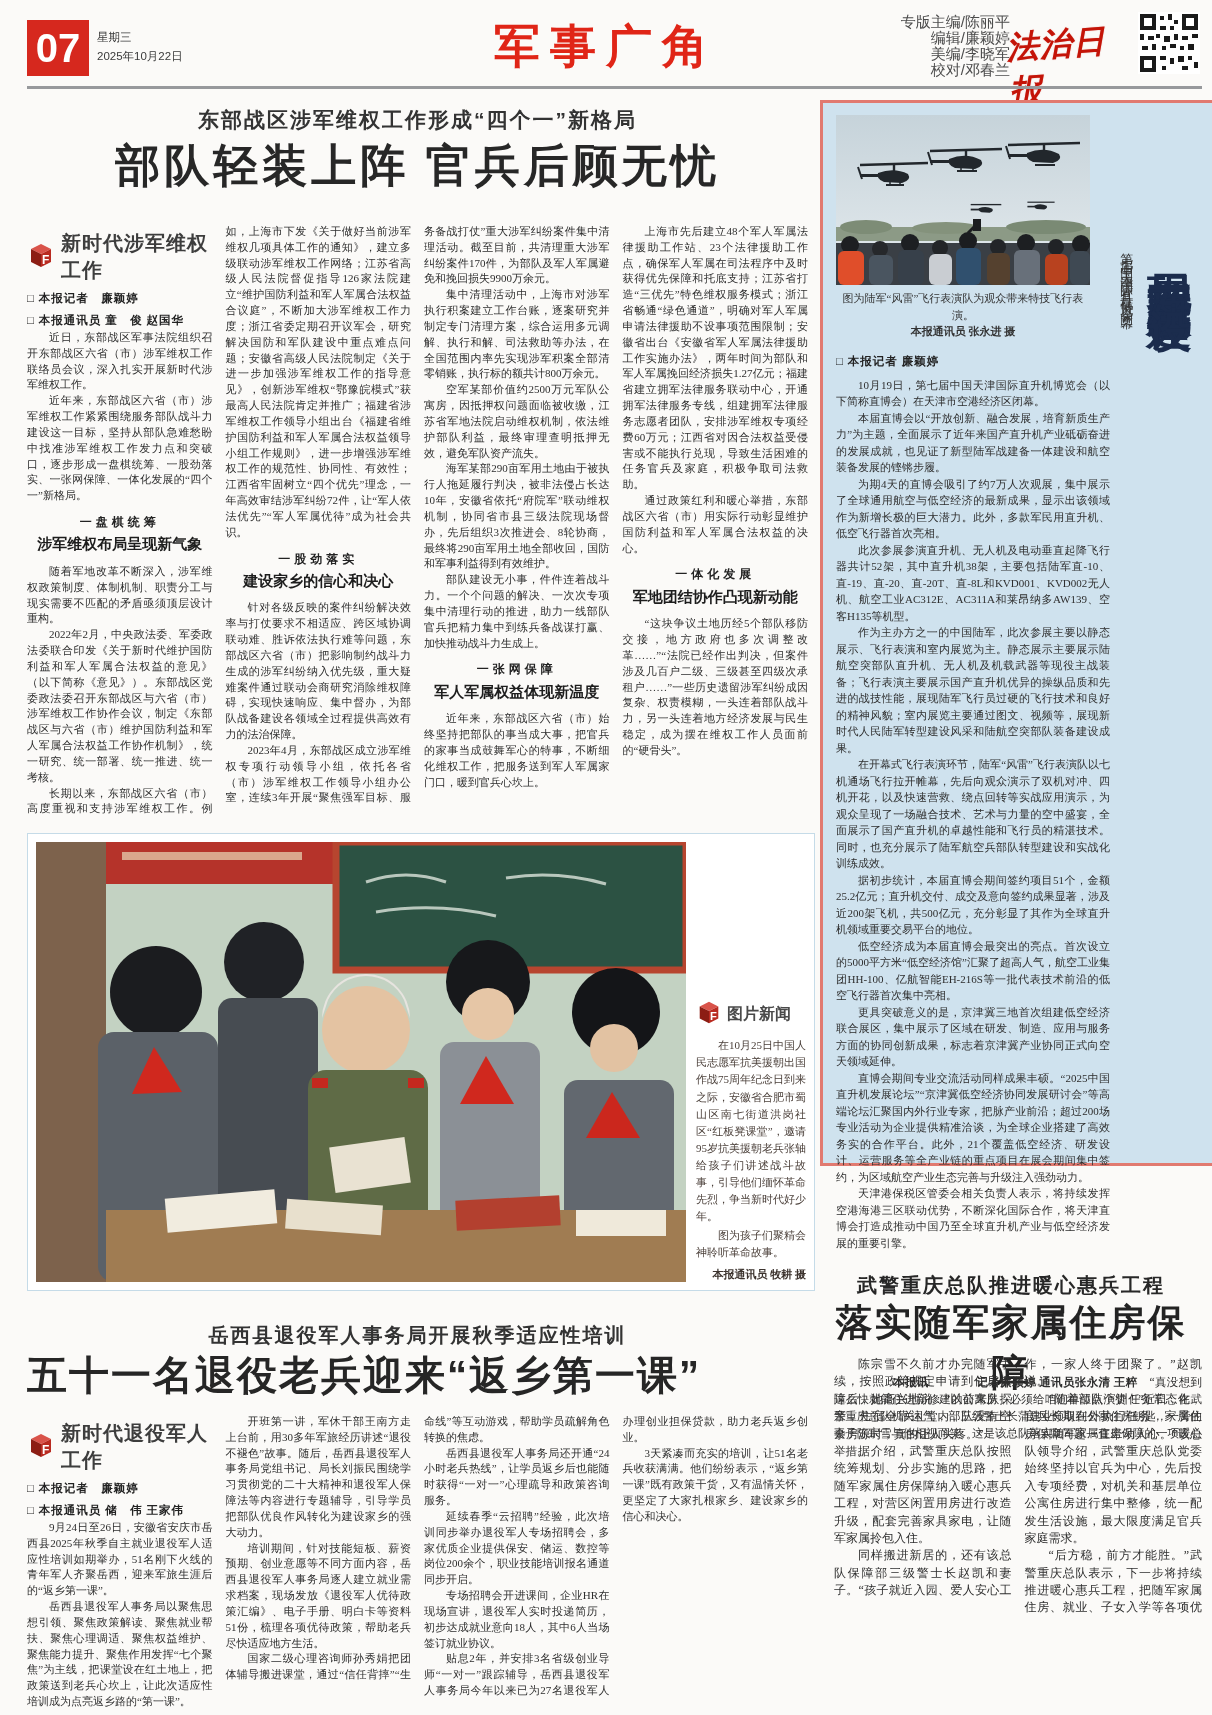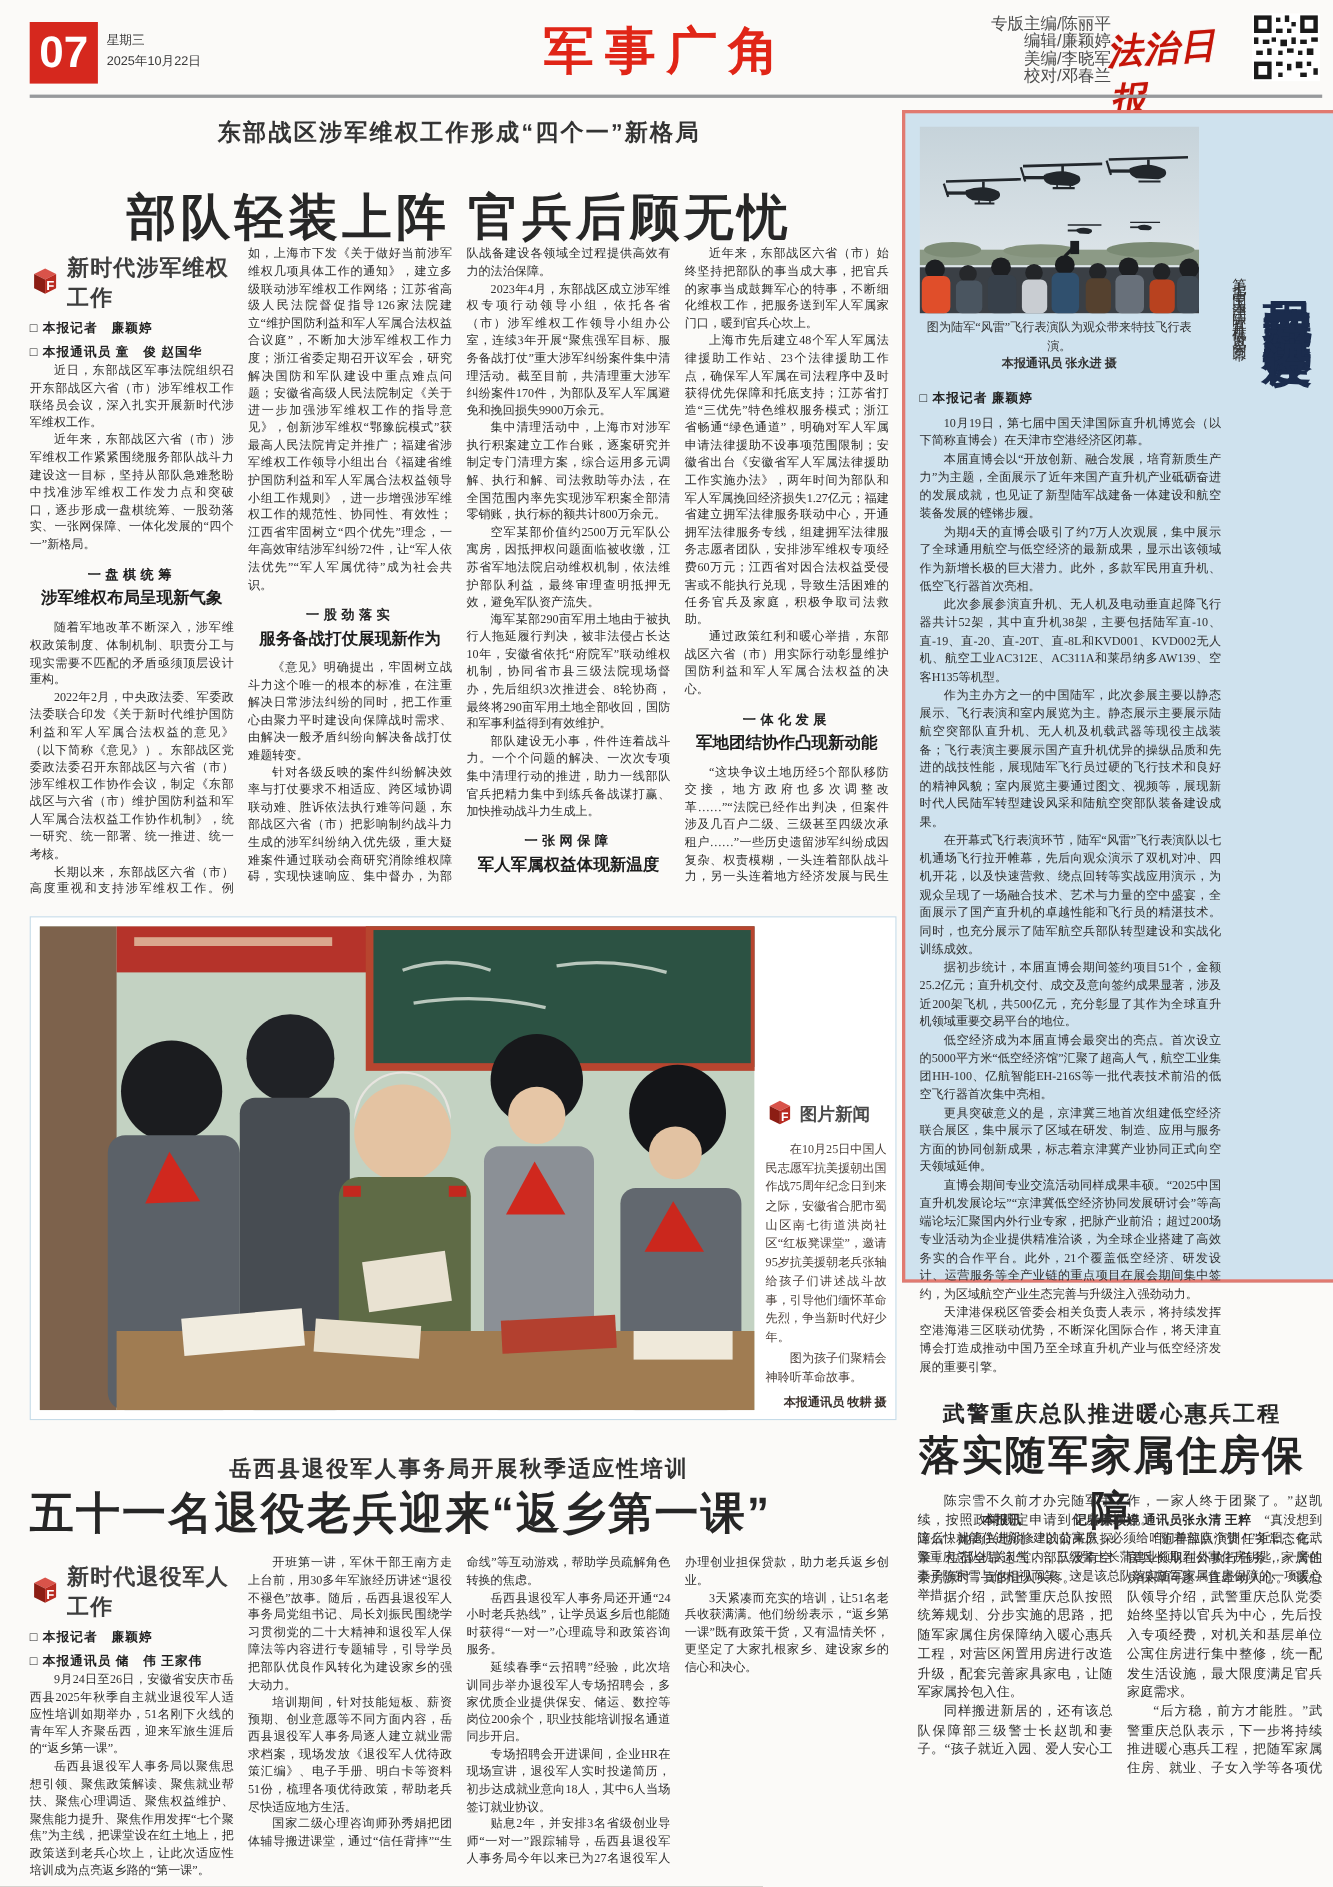--- a/index.html
+++ b/index.html
@@ -21,21 +21,21 @@
   .credits{left:830px;top:14px;width:180px;text-align:right;font-size:15px;line-height:16px;
      color:#4c4c4c;font-family:"Liberation Sans",sans-serif;}
   .masthead{left:1008px;top:22px;width:125px;font-size:32px;font-weight:bold;font-style:italic;
      color:var(--masthead);transform:rotate(-4deg);letter-spacing:1px;text-shadow:0 0 1px rgba(196,20,8,.5);}
   .qr{left:1138px;top:12px;}
   .head-rule{left:27px;top:86px;width:1175px;height:3px;background:var(--rule);}
   
   .ma-kicker{left:27px;top:106px;width:781px;text-align:center;font-size:21px;font-weight:600;
      font-family:"Liberation Sans",sans-serif;color:#333;letter-spacing:2px;}
   .ma-headline{left:27px;top:136px;width:781px;text-align:center;font-size:45px;font-weight:bold;
-     font-family:"Liberation Sans",sans-serif;color:#272727;letter-spacing:4px;margin-top:32px;}
+     font-family:"Liberation Sans",sans-serif;color:#272727;letter-spacing:4px;}
   .flow{column-gap:13px;text-align:justify;overflow:hidden;column-fill:auto;}
   .flow p{margin:0;text-indent:2em;}
   .flow p.sub1{text-indent:0;text-align:center;font-weight:bold;font-size:12px;letter-spacing:4px;
      margin:10px 0 2px;color:#222;}
   .flow p.sub2{text-indent:0;text-align:center;font-weight:bold;font-size:15px;margin:0 0 9px;
      font-family:"Liberation Sans",sans-serif;color:#1d1d1d;}
   .ma-body{left:27px;top:224px;width:781px;height:596px;column-count:4;font-size:11px;line-height:1.44;}
   .colhead-spacer{height:106px;}
   .label-block{width:188px;}
   .label-row{display:flex;align-items:center;gap:6px;}
@@ -166,22 +166,21 @@
     <div class="colhead-spacer"></div>
 
   <p class="p">近日，东部战区军事法院组织召开东部战区六省（市）涉军维权工作联络员会议，深入扎实开展新时代涉军维权工作。</p>
       <p class="p">近年来，东部战区六省（市）涉军维权工作紧紧围绕服务部队战斗力建设这一目标，坚持从部队急难愁盼中找准涉军维权工作发力点和突破口，逐步形成一盘棋统筹、一股劲落实、一张网保障、一体化发展的“四个一”新格局。</p>
       <p class="sub1">一盘棋统筹</p>
       <p class="sub2">涉军维权布局呈现新气象</p>
       <p class="p">随着军地改革不断深入，涉军维权政策制度、体制机制、职责分工与现实需要不匹配的矛盾亟须顶层设计重构。</p>
       <p class="p">2022年2月，中央政法委、军委政法委联合印发《关于新时代维护国防利益和军人军属合法权益的意见》（以下简称《意见》）。东部战区党委政法委召开东部战区与六省（市）涉军维权工作协作会议，制定《东部战区与六省（市）维护国防利益和军人军属合法权益工作协作机制》，统一研究、统一部署、统一推进、统一考核。</p>
       <p class="p">长期以来，东部战区六省（市）高度重视和支持涉军维权工作。例如，上海市下发《关于做好当前涉军维权几项具体工作的通知》，建立多级联动涉军维权工作网络；江苏省高级人民法院督促指导126家法院建立“维护国防利益和军人军属合法权益合议庭”，不断加大涉军维权工作力度；浙江省委定期召开议军会，研究解决国防和军队建设中重点难点问题；安徽省高级人民法院制定《关于进一步加强涉军维权工作的指导意见》，创新涉军维权“鄂豫皖模式”获最高人民法院肯定并推广；福建省涉军维权工作领导小组出台《福建省维护国防利益和军人军属合法权益领导小组工作规则》，进一步增强涉军维权工作的规范性、协同性、有效性；江西省牢固树立“四个优先”理念，一年高效审结涉军纠纷72件，让“军人依法优先”“军人军属优待”成为社会共识。</p>
       <p class="sub1">一股劲落实</p>
-      <p class="sub2">服务备战打仗展现新作为</p>
-      <p class="p">《意见》明确提出，牢固树立战斗力这个唯一的根本的标准，在注重解决日常涉法纠纷的同时，把工作重心由聚力平时建设向保障战时需求、由解决一般矛盾纠纷向解决备战打仗难题转变。</p>
+      <p class="sub2">建设家乡的信心和决心</p>
       <p class="p">针对各级反映的案件纠纷解决效率与打仗要求不相适应、跨区域协调联动难、胜诉依法执行难等问题，东部战区六省（市）把影响制约战斗力生成的涉军纠纷纳入优先级，重大疑难案件通过联动会商研究消除维权障碍，实现快速响应、集中督办，为部队战备建设各领域全过程提供高效有力的法治保障。</p>
       <p class="p">2023年4月，东部战区成立涉军维权专项行动领导小组，依托各省（市）涉军维权工作领导小组办公室，连续3年开展“聚焦强军目标、服务备战打仗”重大涉军纠纷案件集中清理活动。截至目前，共清理重大涉军纠纷案件170件，为部队及军人军属避免和挽回损失9900万余元。</p>
       <p class="p">集中清理活动中，上海市对涉军执行积案建立工作台账，逐案研究并制定专门清理方案，综合运用多元调解、执行和解、司法救助等办法，在全国范围内率先实现涉军积案全部清零销账，执行标的额共计800万余元。</p>
       <p class="p">空军某部价值约2500万元军队公寓房，因抵押权问题面临被收缴，江苏省军地法院启动维权机制，依法维护部队利益，最终审理查明抵押无效，避免军队资产流失。</p>
       <p class="p">海军某部290亩军用土地由于被执行人拖延履行判决，被非法侵占长达10年，安徽省依托“府院军”联动维权机制，协同省市县三级法院现场督办，先后组织3次推进会、8轮协商，最终将290亩军用土地全部收回，国防和军事利益得到有效维护。</p>
       <p class="p">部队建设无小事，件件连着战斗力。一个个问题的解决、一次次专项集中清理行动的推进，助力一线部队官兵把精力集中到练兵备战谋打赢、加快推动战斗力生成上。</p>
       <p class="sub1">一张网保障</p>
       <p class="sub2">军人军属权益体现新温度</p>
       <p class="p">近年来，东部战区六省（市）始终坚持把部队的事当成大事，把官兵的家事当成鼓舞军心的特事，不断细化维权工作，把服务送到军人军属家门口，暖到官兵心坎上。</p>
       <p class="p">上海市先后建立48个军人军属法律援助工作站、23个法律援助工作点，确保军人军属在司法程序中及时获得优先保障和托底支持；江苏省打造“三优先”特色维权服务模式；浙江省畅通“绿色通道”，明确对军人军属申请法律援助不设事项范围限制；安徽省出台《安徽省军人军属法律援助工作实施办法》，两年时间为部队和军人军属挽回经济损失1.27亿元；福建省建立拥军法律服务联动中心，开通拥军法律服务专线，组建拥军法律服务志愿者团队，安排涉军维权专项经费60万元；江西省对因合法权益受侵害或不能执行兑现，导致生活困难的任务官兵及家庭，积极争取司法救助。</p>

